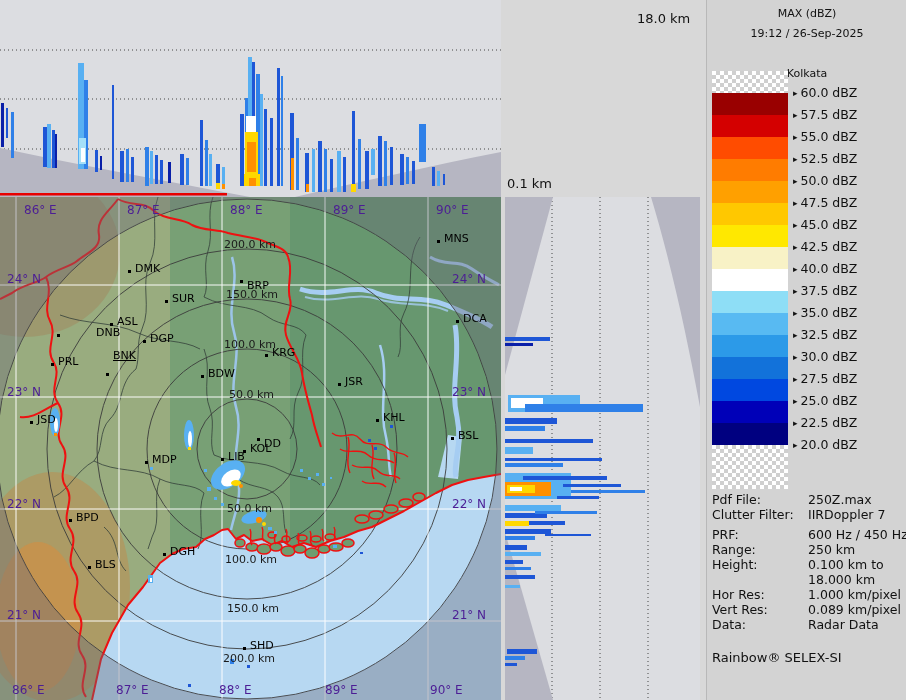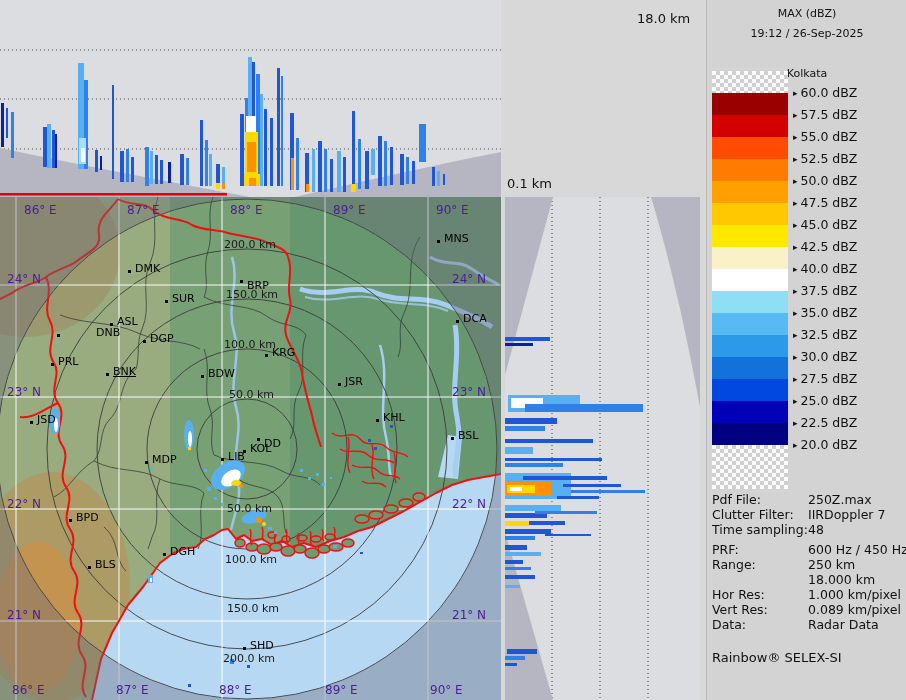--- a/index.html
+++ b/index.html
@@ -298,21 +298,21 @@
         <span class="city-name" style="left: 64px; top: 129px; margin-left: 32px;">DNB</span>
         <span class="city-dot" style="left: 110px; top: 126px;"></span>
         <span class="city-name" style="left: 117px; top: 118px;">ASL</span>
         <span class="city-dot" style="left: 143px; top: 143px;"></span>
         <span class="city-name" style="left: 150px; top: 135px;">DGP</span>
         <span class="city-dot" style="left: 265px; top: 157px;"></span>
         <span class="city-name" style="left: 272px; top: 149px;">KRG</span>
         <span class="city-dot" style="left: 51px; top: 166px;"></span>
         <span class="city-name" style="left: 58px; top: 158px;">PRL</span>
         <span class="city-dot" style="left: 106px; top: 176px;"></span>
-        <span class="city-name" style="left: 113px; top: 168px; text-decoration: underline;">BNK</span>
+        <span class="city-name" style="left: 113px; top: 152px; text-decoration: underline;">BNK</span>
         <span class="city-dot" style="left: 201px; top: 178px;"></span>
         <span class="city-name" style="left: 208px; top: 170px;">BDW</span>
         <span class="city-dot" style="left: 338px; top: 186px;"></span>
         <span class="city-name" style="left: 345px; top: 178px;">JSR</span>
         <span class="city-dot" style="left: 456px; top: 123px;"></span>
         <span class="city-name" style="left: 463px; top: 115px;">DCA</span>
         <span class="city-dot" style="left: 376px; top: 222px;"></span>
         <span class="city-name" style="left: 383px; top: 214px;">KHL</span>
         <span class="city-dot" style="left: 451px; top: 240px;"></span>
         <span class="city-name" style="left: 458px; top: 232px;">BSL</span>
@@ -462,33 +462,33 @@
       </div>
     <div id="meta">
         <div class="meta-row">
           <span class="meta-label">Pdf File:</span>
           <span class="meta-value">250Z.max</span>
         </div>
         <div class="meta-row">
           <span class="meta-label">Clutter Filter:</span>
           <span class="meta-value">IIRDoppler 7</span>
         </div>
-        <div class="meta-row">
-          <span class="meta-label">Time sampling:</span>
-          <span class="meta-value">48</span>
-        </div>
         <div class="meta-row" style="margin-top: 5px;">
           <span class="meta-label">PRF:</span>
           <span class="meta-value">600 Hz / 450 Hz</span>
         </div>
         <div class="meta-row">
           <span class="meta-label">Range:</span>
           <span class="meta-value">250 km</span>
         </div>
         <div class="meta-row">
+          <span class="meta-label">Height:</span>
+          <span class="meta-value">0.100 km to</span>
+        </div>
+        <div class="meta-row">
           <span class="meta-label"></span>
           <span class="meta-value">18.000 km</span>
         </div>
         <div class="meta-row">
           <span class="meta-label">Hor Res:</span>
           <span class="meta-value">1.000 km/pixel</span>
         </div>
         <div class="meta-row">
           <span class="meta-label">Vert Res:</span>
           <span class="meta-value">0.089 km/pixel</span>

